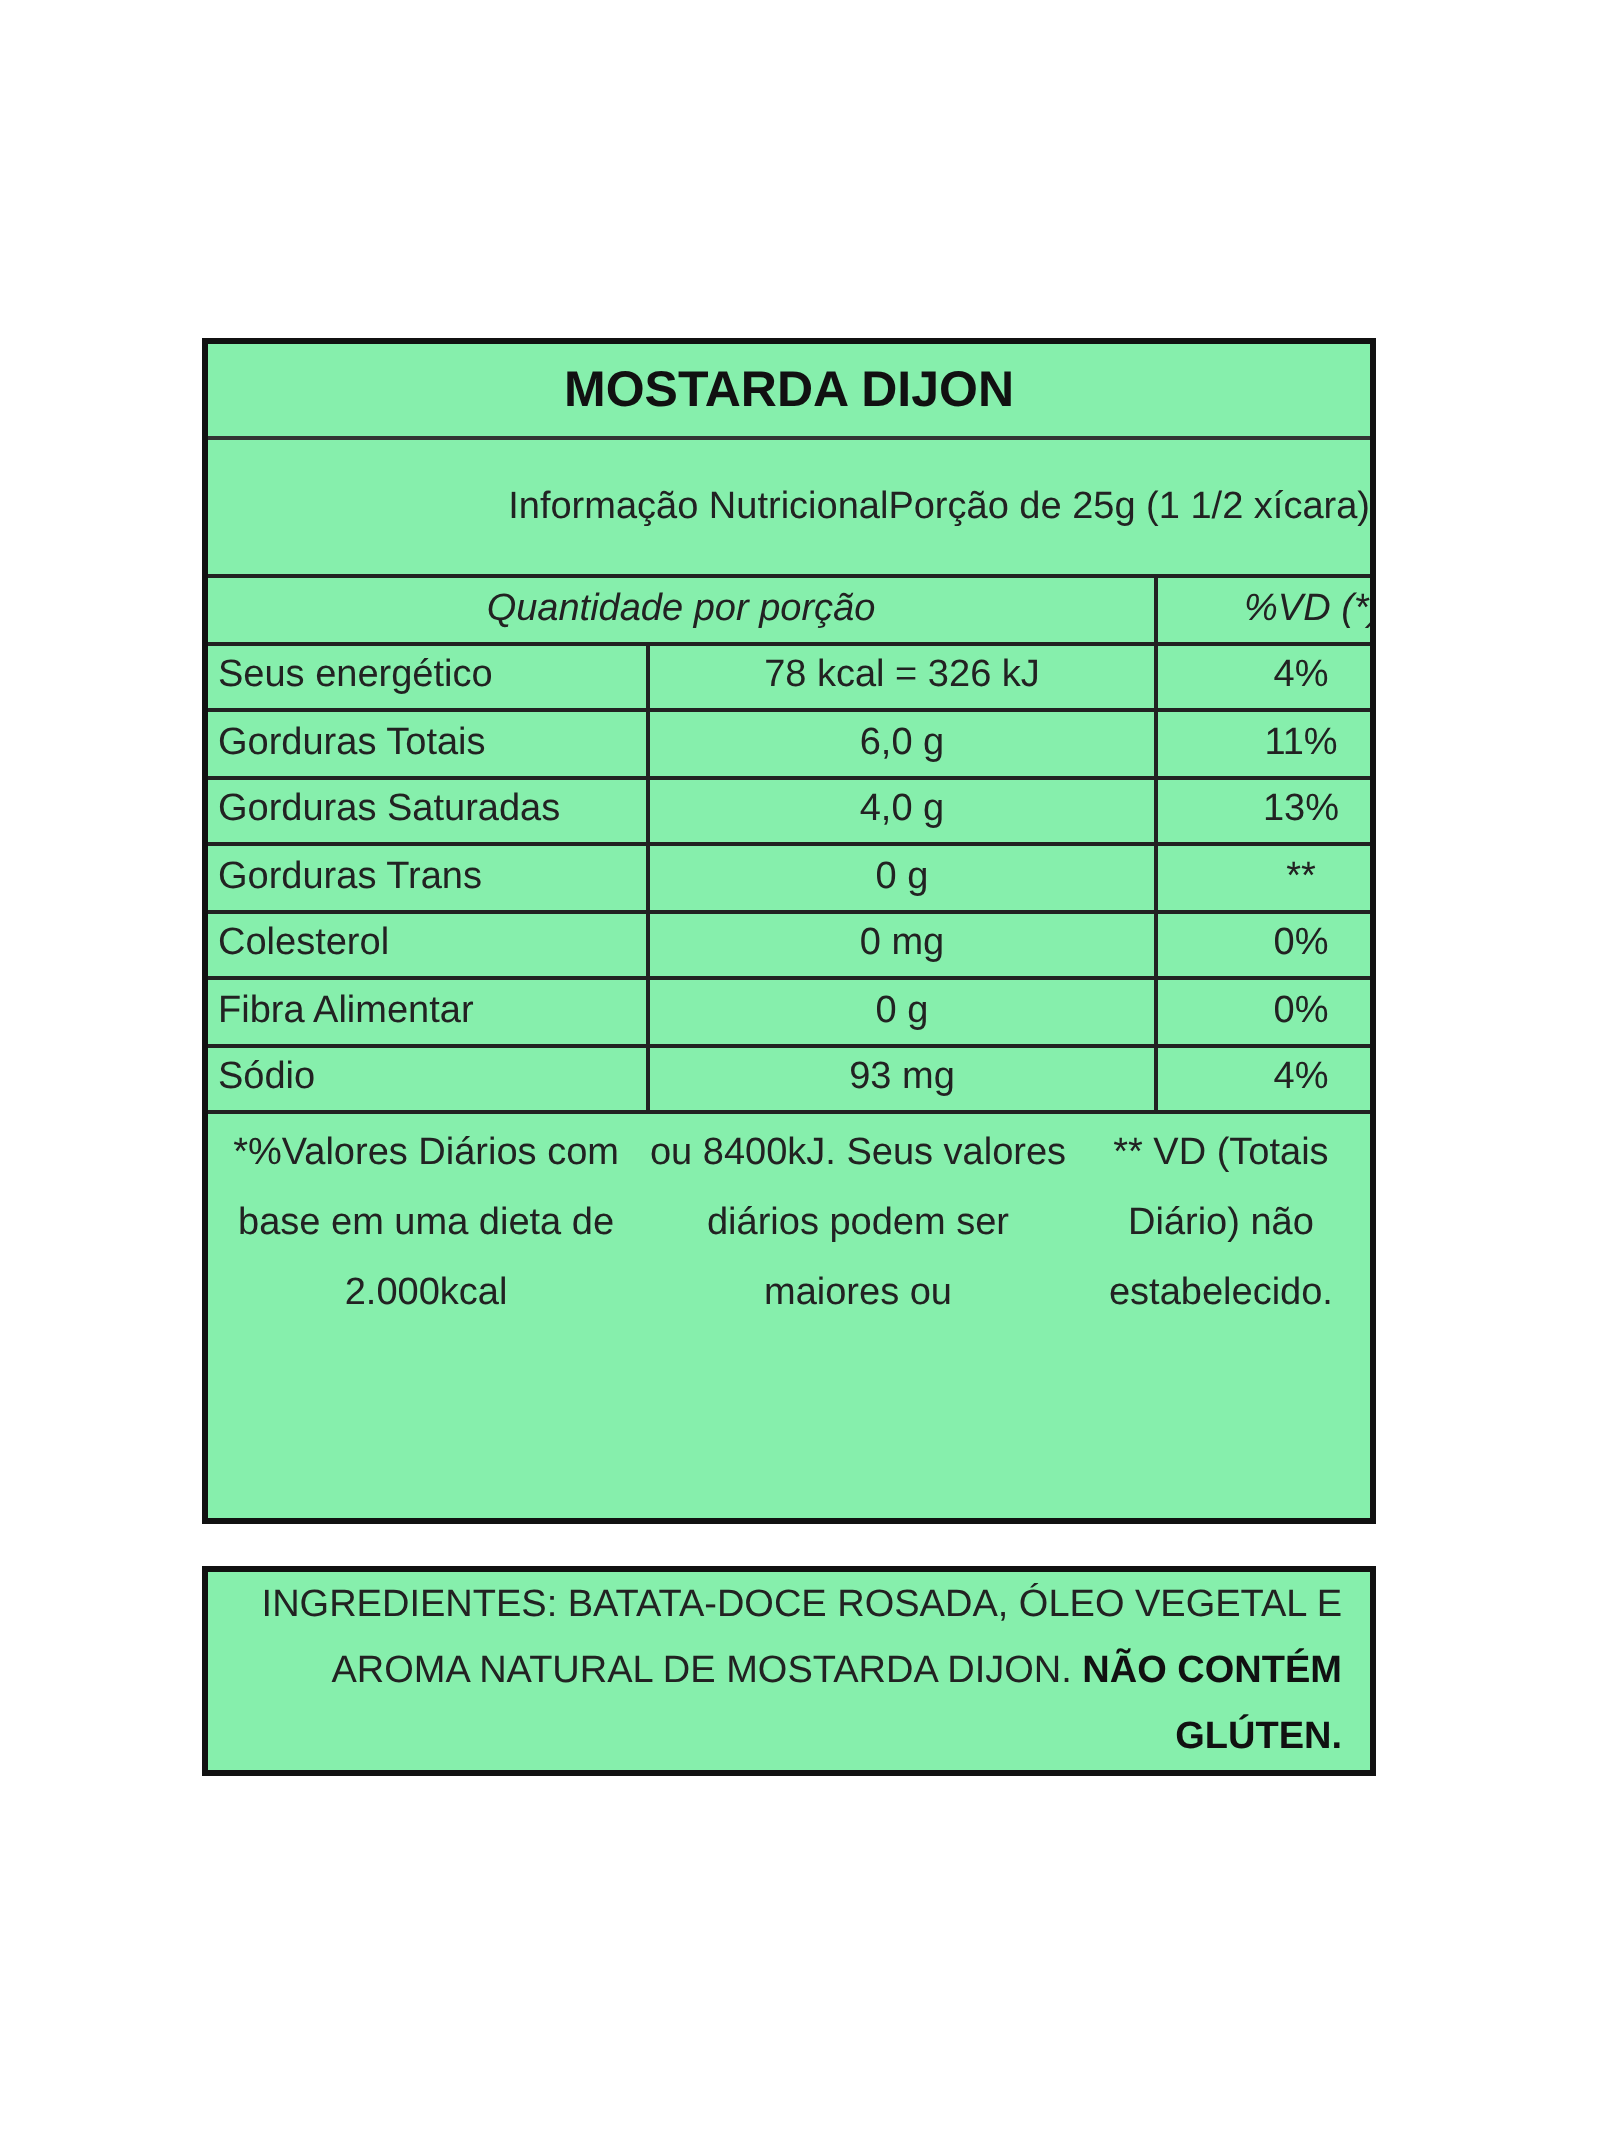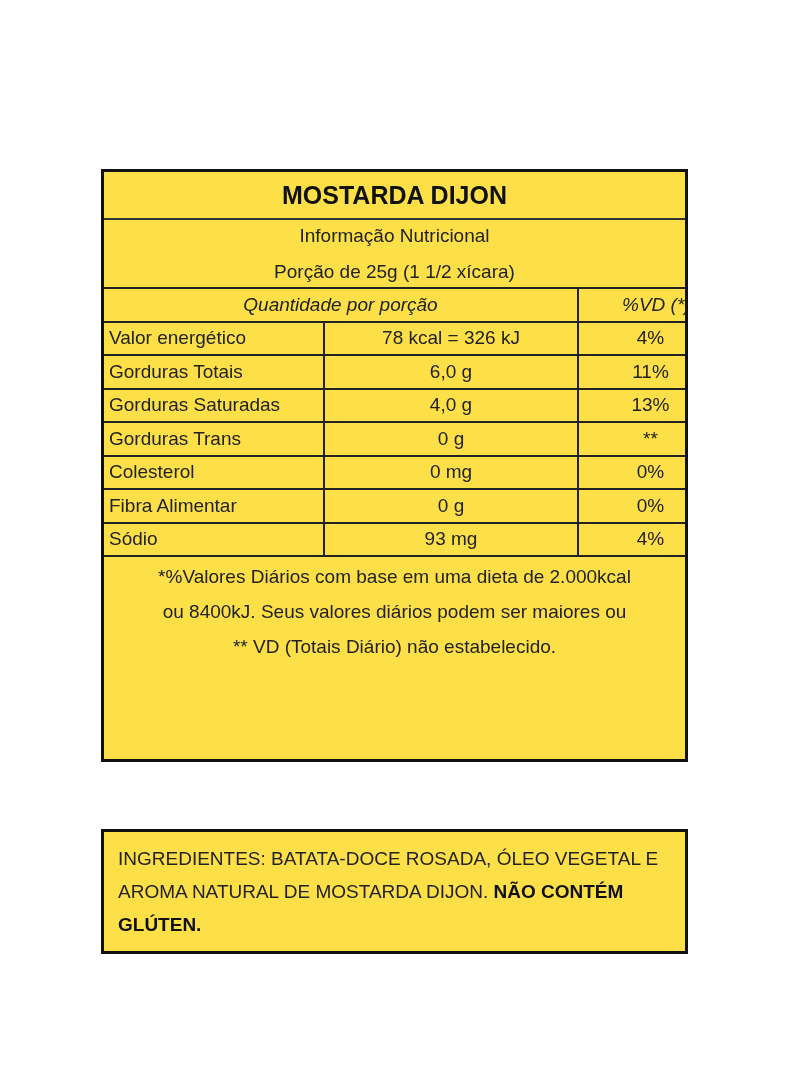--- a/index.html
+++ b/index.html
@@ -12,21 +12,21 @@
       height: 1066px;
       position: relative;
       font-family: "Liberation Sans", "DejaVu Sans", sans-serif;
       color: #1a1a1a;
       overflow: hidden;
     }
     .panel {
       position: absolute;
       box-sizing: border-box;
       border: 3px solid #111;
-      background: #fde047;
+      background: #86efac;
     }
     #nutrition-panel {
       left: 101px;
       top: 169px;
       width: 587px;
       height: 593px;
     }
     .title-row {
       height: 46px;
       border-bottom: 2px solid #333;
@@ -35,22 +35,21 @@
       justify-content: center;
       font-weight: bold;
       font-size: 25px;
       letter-spacing: 0px;
       color: #111;
     }
     .subtitle-block {
       height: 67px;
       border-bottom: 2px solid #222;
       display: flex;
-      flex-direction: column;
-      justify-content: space-between;
+      justify-content: flex-end;
       align-items: center;
       font-size: 19px;
       line-height: 31px;
       color: #222;
     }
     table.nutri {
       width: 100%;
       border-collapse: collapse;
       table-layout: fixed;
     }
@@ -66,38 +65,38 @@
     table.nutri tr:first-child td { border-top: none; font-style: italic; }
     table.nutri td:first-child { border-left: none; }
     table.nutri td:last-child { border-right: none; padding-left: 43px; }
     table.nutri td.c { text-align: center; }
     table.nutri td.l { text-align: left; padding-left: 5px; }
     col.c1 { width: 220px; }
     col.c2 { width: 254px; }
     col.c3 { width: 107px; }
     .footnote {
       display: flex;
-      flex-direction: column;
+      flex-direction: row;
       align-items: center;
       justify-content: center;
       font-size: 19px;
       line-height: 35px;
       color: #222;
       padding-top: 2px;
       text-align: center;
     }
     #ingredients-panel {
       left: 101px;
-      top: 829px;
+      top: 783px;
       width: 587px;
-      height: 125px;
+      height: 105px;
       display: flex;
       align-items: center;
       justify-content: center;
-      text-align: left;
+      text-align: right;
       padding: 0 14px;
     }
     .ing-text {
       font-size: 19px;
       line-height: 33px;
       color: #222;
     }
     .ing-bold { font-weight: bold; color: #111; }
   </style>
 </head>
@@ -114,21 +113,21 @@
         <col class="c1">
         <col class="c2">
         <col class="c3">
       </colgroup>
     <tbody>
         <tr>
       <td class="c" colspan="2">Quantidade por porção</td>
       <td class="c">%VD (*)</td>
     </tr>
     <tr>
-      <td class="l">Valor energético</td>
+      <td class="l">Seus energético</td>
       <td class="c">78 kcal = 326 kJ</td>
       <td class="c">4%</td>
     </tr>
     <tr>
       <td class="l">Gorduras Totais</td>
       <td class="c">6,0 g</td>
       <td class="c">11%</td>
     </tr>
     <tr>
       <td class="l">Gorduras Saturadas</td>

